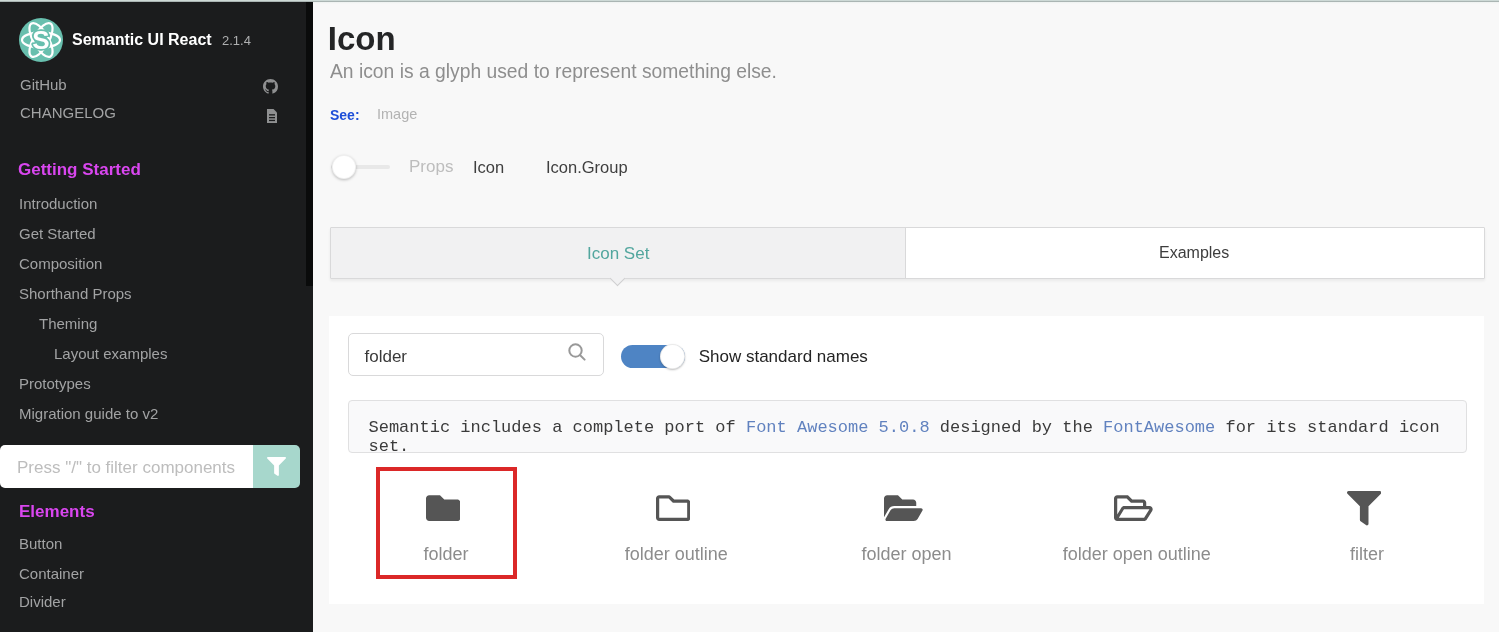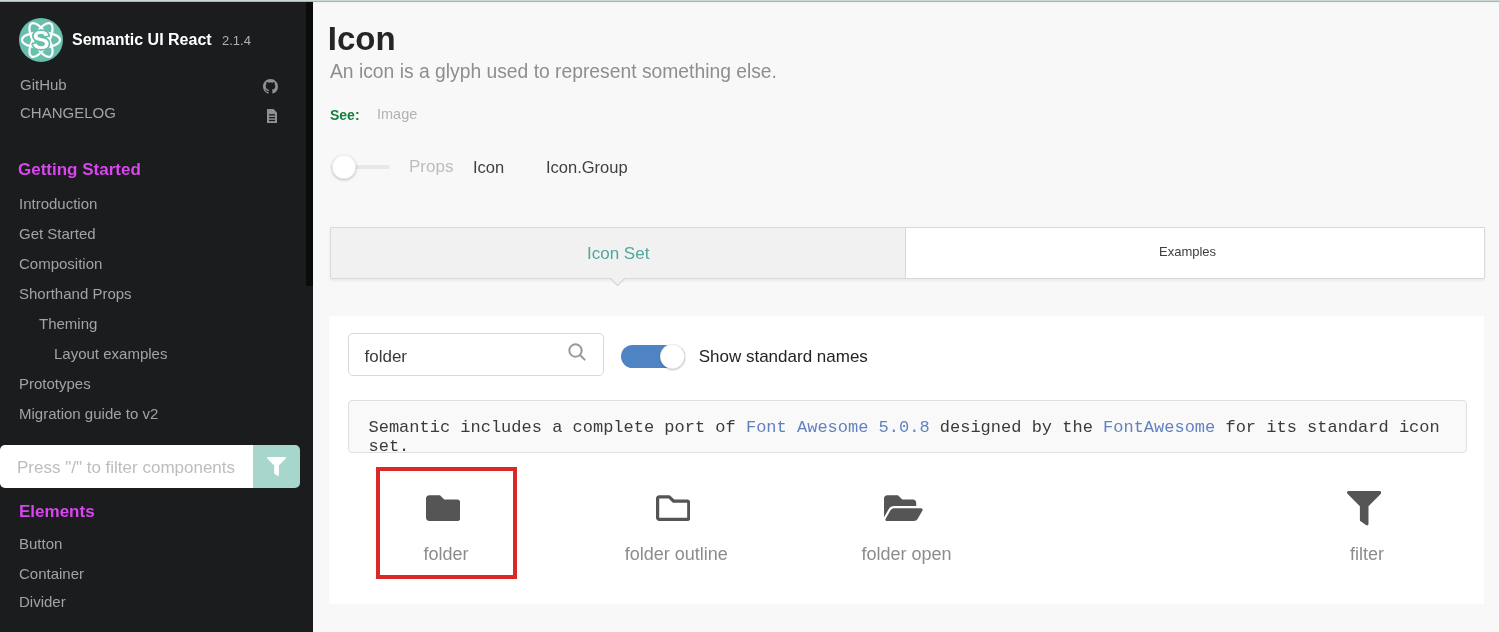--- a/index.html
+++ b/index.html
@@ -93,35 +93,35 @@
   <div class="abs sitem" style="left:19px; top:566.3px;">Container</div>
   <div class="abs sitem" style="left:19px; top:594.3px;">Divider</div>
   <div id="sthumb"></div>
 </div>
 
 <div id="topline"></div>
 <div id="topfade"></div>
 
 <div class="abs" style="left:327.8px; top:22.2px; font-size:33px; font-weight:bold; color:#242526;">Icon</div>
 <div class="abs" style="left:330px; top:61.9px; font-size:19.3px; color:#8e8e8e;">An icon is a glyph used to represent something else.</div>
-<div class="abs" style="left:330px; top:107.6px; font-size:14px; font-weight:bold; color:#15803d;">See:</div>
+<div class="abs" style="left:330px; top:107.6px; font-size:14px; font-weight:bold; color:#1d4ed8;">See:</div>
 <div class="abs" style="left:377px; top:107.3px; font-size:14.5px; color:#b3b3b3;">Image</div>
 
 <div id="slider-lane"></div>
 <div id="slider-knob"></div>
 <div class="abs" style="left:409px; top:158.1px; font-size:17px; color:#bdbdbd;text-align:center;">Props</div>
 <div class="abs" style="left:473px; top:158.5px; font-size:16.5px; color:#3f3f3f;">Icon</div>
 <div class="abs" style="left:546px; top:159px; font-size:16.5px; color:#3f3f3f;">Icon.Group</div>
 
 <div id="tabs">
     <div id="tab-left"></div>
   </div>
 <div id="notch"></div>
 <div class="abs" style="left:587px; top:244.6px; font-size:17px; color:#52a69e; z-index:6;">Icon Set</div>
-<div class="abs" style="left:1159px; top:244.6px; font-size:13px; color:#3d3d3d; z-index:6;">Examples</div>
+<div class="abs" style="left:1159px; top:244.6px; font-size:16px; color:#3d3d3d; z-index:6;">Examples</div>
 
 <div id="panel">
   <div id="searchbox"></div>
   <div class="abs" style="left:35.5px; top:31.6px; font-size:17px; color:#3a3a3a;">folder</div>
   <svg class="abs" style="left:239px; top:27px;" width="18" height="18" viewBox="0 0 18 18" fill="none" stroke="#999999" stroke-width="2">
     <circle cx="7.5" cy="7.5" r="6.2"></circle>
     <line x1="12.2" y1="12.2" x2="16.6" y2="16.6" stroke-linecap="round"></line>
   </svg>
   <div id="toggle">
       <div class="knob"></div>
@@ -142,19 +142,25 @@
           <path d="M572.694 292.093L500.27 416.248A63.997 63.997 0 0 1 444.989 448H45.025c-18.523 0-30.064-20.093-20.731-36.093l72.424-124.155A64 64 0 0 1 152 256h399.964c18.523 0 30.064 20.093 20.73 36.093zM152 224h328v-48c0-26.51-21.49-48-48-48H272l-64-64H48C21.49 64 0 85.49 0 112v278.046l69.077-118.418C86.214 242.25 118.01 224 152 224z"></path>
         </svg></div>
     <div class="lbl">folder open</div>
   </div>
   <div class="cell" style="left:276.8px;">
     <div class="icwrap"><svg width="34.4" height="34.4" viewBox="0 0 512 512" fill="#555555">
           <path d="M464 128H272l-54.63-54.63c-6-6-14.14-9.37-22.63-9.37H48C21.49 64 0 85.49 0 112v288c0 26.51 21.49 48 48 48h416c26.51 0 48-21.49 48-48V176c0-26.51-21.49-48-48-48zm0 272H48V112h140.12l54.63 54.63c6 6 14.14 9.37 22.63 9.37H464v224z"></path>
         </svg></div>
     <div class="lbl">folder outline</div>
   </div>
+  <div class="cell" style="left:737.3px;">
+    <div class="icwrap"><svg width="38.7" height="34.4" viewBox="0 0 576 512" fill="#555555">
+          <path d="M527.9 224H480v-48c0-26.5-21.5-48-48-48H272l-64-64H48C21.5 64 0 85.5 0 112v288c0 26.5 21.5 48 48 48h400c16.5 0 31.9-8.5 40.7-22.6l79.9-128c20-31.9-3-73.4-40.7-73.4zM48 118c0-3.3 2.7-6 6-6h134.1l64 64H426c3.3 0 6 2.7 6 6v42H152c-16.8 0-32.4 8.8-41.1 23.2L48 351.4zm400 282H72l77.2-128H528z"></path>
+        </svg></div>
+    <div class="lbl">folder open outline</div>
+  </div>
   <div class="cell" style="left:967.5px;">
     <div class="icwrap"><svg width="34.4" height="34.4" viewBox="0 0 512 512" fill="#555555">
           <path d="M487.976 0H24.028C2.71 0-8.047 25.866 7.058 40.971L192 225.941V432c0 7.831 3.821 15.17 10.237 19.662l80 55.98C298.02 518.69 320 507.493 320 487.98V225.941L504.97 40.971C520.058 25.883 509.34 0 487.976 0z"></path>
         </svg></div>
     <div class="lbl">filter</div>
   </div>
 </div>
 
 </body></html>

